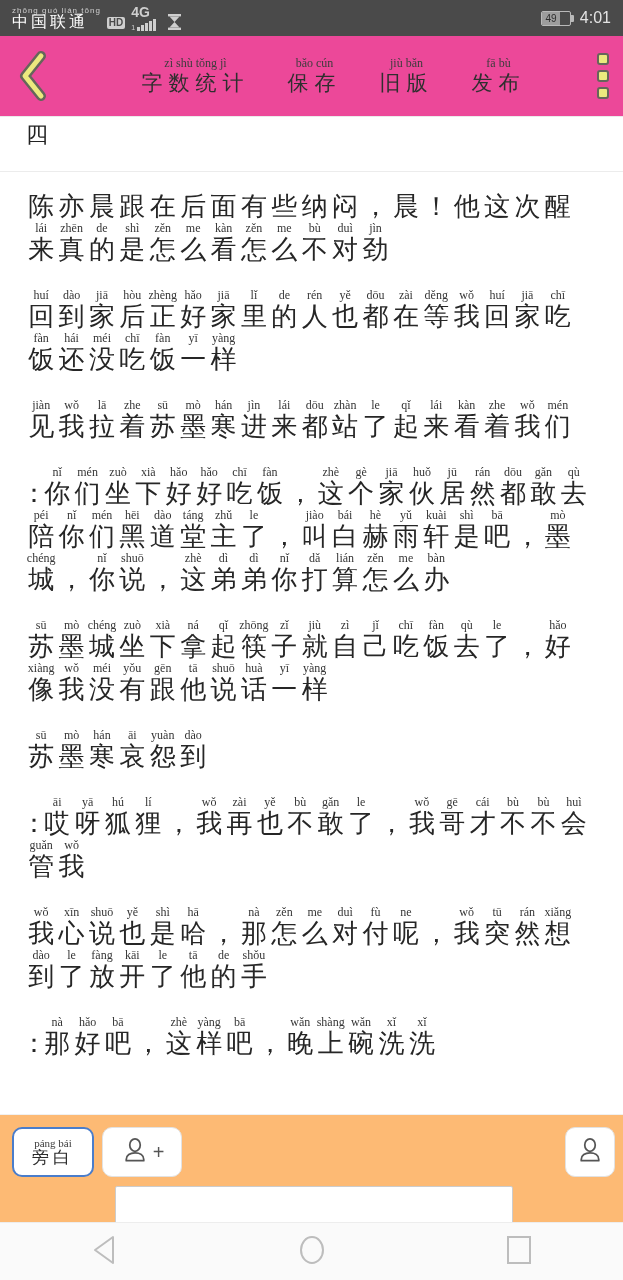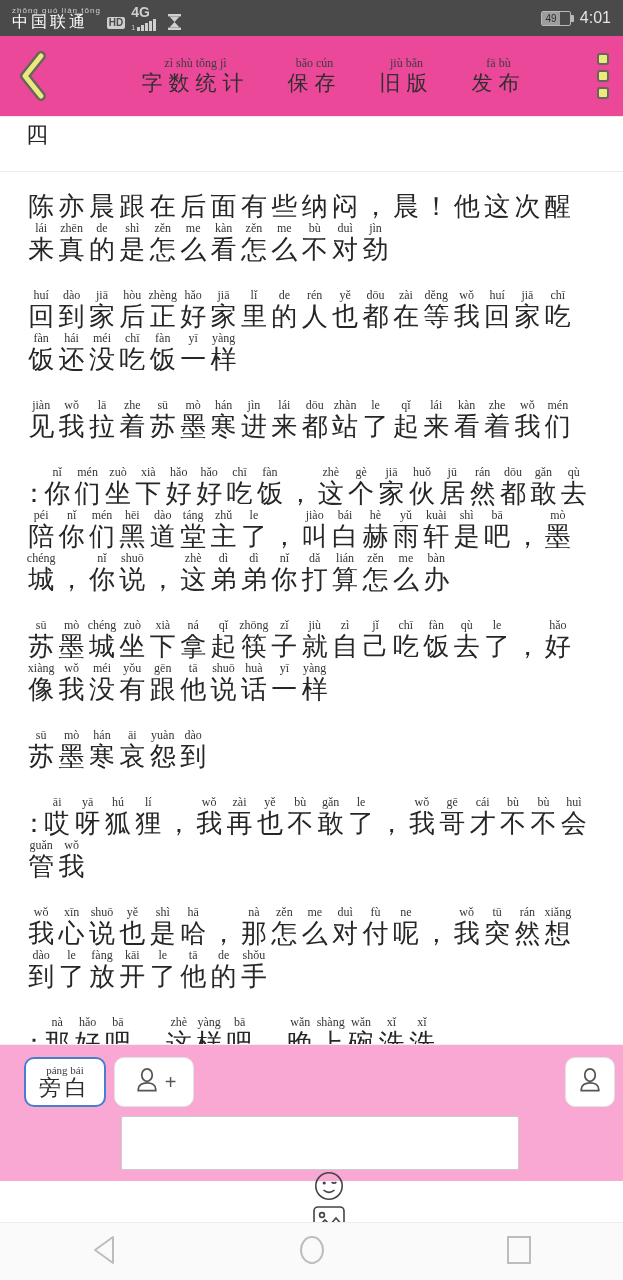--- a/index.html
+++ b/index.html
@@ -58,29 +58,29 @@
   .line { display:flex; }
   .tok { display:inline-flex; flex-direction:column; align-items:center;
     width:30.4px; flex:0 0 auto; }
   .tok.narrow { width:16px; }
   .tok .py { font-size:12px; height:15px; line-height:15px; color:#353535;
     white-space:nowrap; font-family:"Liberation Serif","DejaVu Serif",serif; }
   .tok .hz { font-size:26px; height:28px; line-height:28px; color:#262626;
     font-family:"Liberation Serif","DejaVu Serif",serif; }
 
   
-  .composer { position:absolute; left:0; right:0; top:1044px; height:137px;
-    background:#f9a8d4; border-top:1px solid #f0f0f0; padding:11px 8px 0 24px; }
+  .composer { position:absolute; left:0; right:0; top:1114px; height:137px;
+    background:#fdba74; border-top:1px solid #f0f0f0; padding:11px 8px 0 12px; }
   .comp-row1 { display:flex; align-items:center; height:52px; }
   .narration-btn { width:82px; height:50px; border:2px solid #4a7dcb; border-radius:10px;
     background:#fff; display:flex; flex-direction:column; align-items:center;
     justify-content:center; line-height:1.1; cursor:pointer; }
   .narration-btn .py-n { font-size:11px; color:#3c3c3c;
     font-family:"Liberation Serif","DejaVu Serif",serif; }
-  .narration-btn .hz-n { font-size:22px; color:#2c2c2c; letter-spacing:4px;
+  .narration-btn .hz-n { font-size:17px; color:#2c2c2c; letter-spacing:4px;
     font-family:"Liberation Serif","DejaVu Serif",serif; }
   .addchar-btn { width:80px; height:50px; border:1px solid #e2e2e2; border-radius:10px;
     background:#fff; margin-left:8px; display:flex; align-items:center;
     justify-content:center; gap:3px; color:#555; }
   .plus { font-size:20px; color:#555; font-weight:300; }
   .char-btn { width:50px; height:50px; border:1px solid #e2e2e2; border-radius:10px;
     background:#fff; margin-left:auto; display:flex; align-items:center; justify-content:center; }
   .comp-row2 { display:flex; align-items:center; margin-top:8px;flex-direction:column; }
   .msg-input { width:398px; height:54px; border:1px solid #cccccc; border-radius:2px;
     background:#fff; outline:none; font-size:18px; padding:0 8px; }

